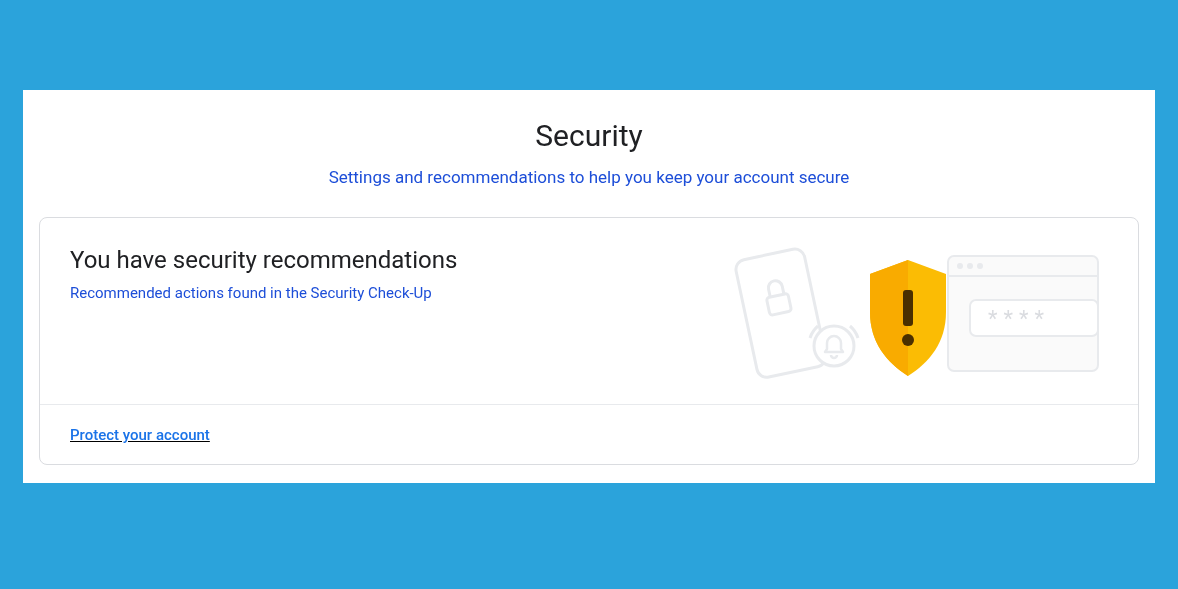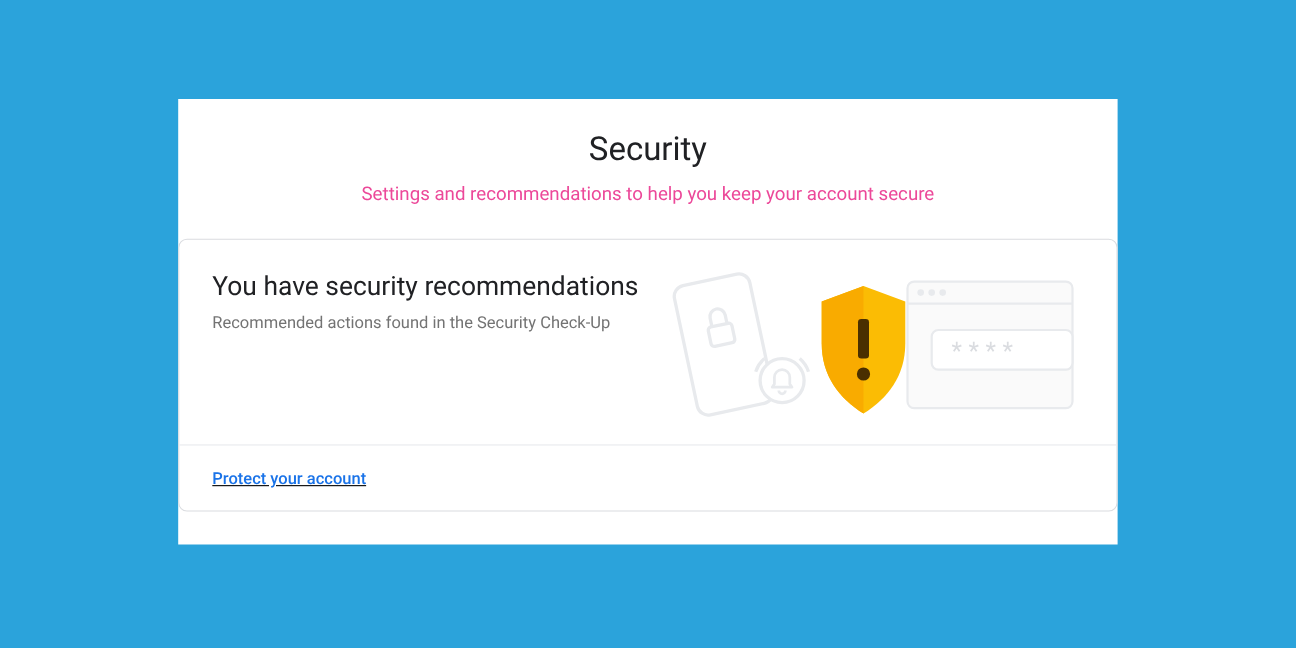--- a/index.html
+++ b/index.html
@@ -12,63 +12,63 @@
       background-color: #2ba3db;
       width: 1178px;
       height: 589px;
       display: flex;
       align-items: flex-start;
       justify-content: center;
       padding-top: 90px;
     }
     .panel {
       background-color: #ffffff;
-      width: 854px;
-      padding: 28px 0 12px 0;
+      width: 1132px;
+      padding: 28px 0 0 0;
     }
     .header {
       text-align: center;
       margin-bottom: 30px;
     }
     .title {
       font-size: 30px;
       font-weight: 400;
       color: #202124;
       margin-bottom: 14px;
     }
     .subtitle {
       font-size: 17px;
-      color: #ec4899;
+      color: #1d4ed8;
       font-weight: 400;
     }
     .card {
       border: 1px solid #dadce0;
       border-radius: 8px;
-      margin: 0 0;
+      margin: 0 16px;
       overflow: hidden;
     }
     .card-body {
       display: flex;
       justify-content: space-between;
       align-items: flex-start;
       padding: 28px 30px 18px 30px;
       border-bottom: 1px solid #e8eaed;
     }
     .card-text {
       flex: 1;
     }
     .card-title {
       font-size: 24px;
       font-weight: 400;
       color: #202124;
       margin-bottom: 10px;
     }
     .card-desc {
       font-size: 15px;
-      color: #737373;
+      color: #1d4ed8;
     }
     .illustration {
       width: 400px;
       height: 140px;
       position: relative;
       flex-shrink: 0;
     }
     .card-footer {
       padding: 20px 30px;
       text-decoration: underline;

